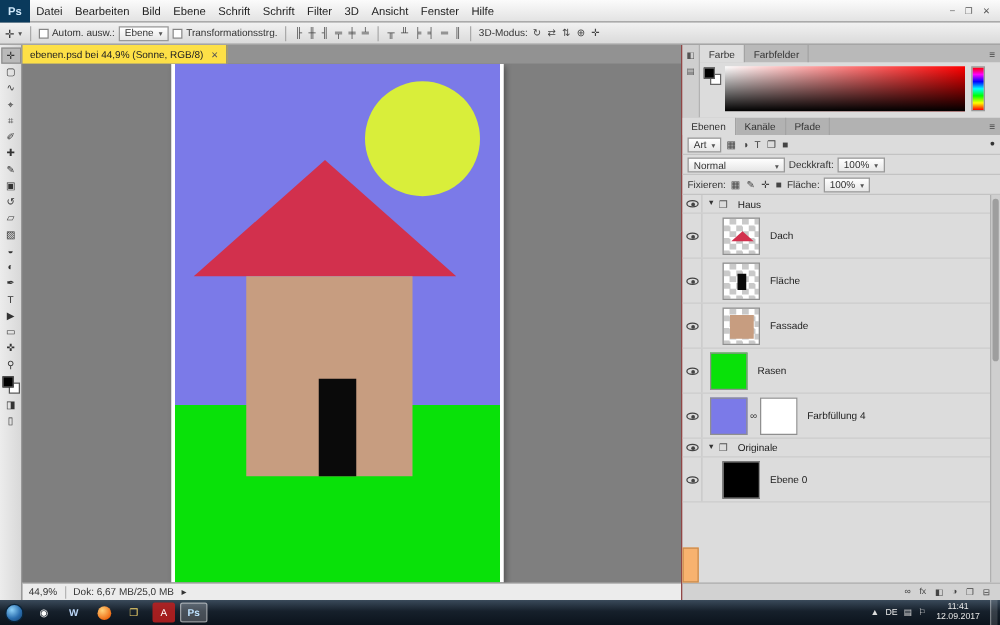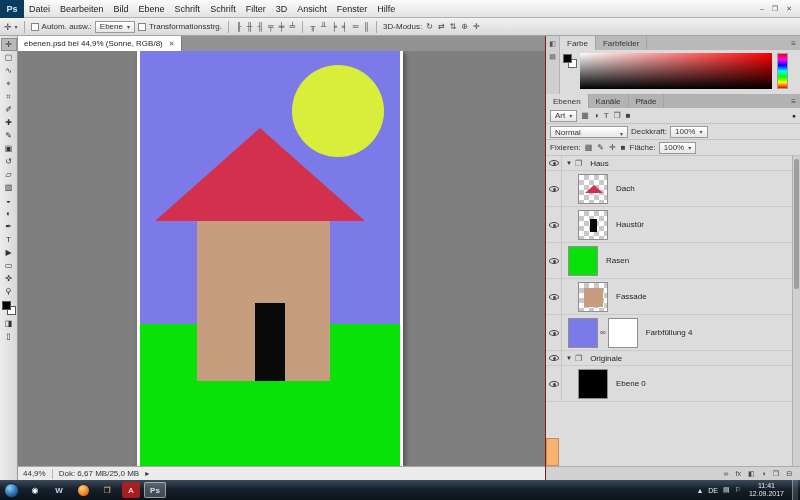--- a/index.html
+++ b/index.html
@@ -33,21 +33,21 @@
              display:flex; flex-direction:column; align-items:center; padding-top:2px; }
   .tool { width:16px; height:13px; font-size:8px; color:#333; display:flex; align-items:center; justify-content:center; }
   .tool.selected { background:#b9b9b9; border:1px solid #8f8f8f; }
   .swatches { position:relative; width:14px; height:14px; margin:3px 0 2px 0; }
   .swatch-bg { position:absolute; right:0; bottom:0; width:9px; height:9px; background:#fff; border:1px solid #555; }
   .swatch-fg { position:absolute; left:0; top:0; width:9px; height:9px; background:#000; border:1px solid #555; }
 
   
   .center { flex:1; display:flex; flex-direction:column; min-width:0; }
   .tabstrip { height:15px; background:#929292; display:flex; }
-  .doc-tab { background:#ffffff; border-right:1px solid #7d7d7d; font-size:8px; color:#222;
+  .doc-tab { background:#fde047; border-right:1px solid #7d7d7d; font-size:8px; color:#222;
              display:flex; align-items:center; gap:6px; padding:0 6px; }
   .doc-close { font-size:7px; color:#555; }
   .canvas { flex:1; position:relative; background:#7f7f7f; overflow:hidden; }
   .document { position:absolute; left:119px; top:0; bottom:0; width:266px; background:#ffffff;
               box-shadow:2px 2px 5px rgba(0,0,0,.4); }
   .artwork { position:absolute; left:3px; right:3px; top:0; bottom:0; overflow:hidden; }
   .sky   { position:absolute; left:0; right:0; top:0; height:273px; }
   .grass { position:absolute; left:0; right:0; top:273px; bottom:0; }
   .sun   { position:absolute; left:152px; top:14px; width:92px; height:92px; border-radius:50%; }
   .roof  { position:absolute; left:15px; top:77px; width:0; height:0;
@@ -341,39 +341,39 @@
             <span class="layer-label">Dach</span>
           </div>
 
           <div class="layer-row thumb-row">
             <span class="eye-cell">
                 <span class="eye"></span>
               </span>
             <span class="thumb checker indent">
               <span class="thumb-door" style="background: rgb(10, 10, 10);"></span>
             </span>
-            <span class="layer-label">Haustür</span>
-          </div>
-
-          <div class="layer-row thumb-row">
-            <span class="eye-cell">
-                <span class="eye"></span>
-              </span>
-            <span class="thumb" style="background: rgb(9, 225, 9);"></span>
-            <span class="layer-label">Rasen</span>
+            <span class="layer-label">Fläche</span>
           </div>
 
           <div class="layer-row thumb-row">
             <span class="eye-cell">
                 <span class="eye"></span>
               </span>
             <span class="thumb checker indent">
               <span class="thumb-wall" style="background: rgb(199, 157, 128);"></span>
             </span>
             <span class="layer-label">Fassade</span>
+          </div>
+
+          <div class="layer-row thumb-row">
+            <span class="eye-cell">
+                <span class="eye"></span>
+              </span>
+            <span class="thumb" style="background: rgb(9, 225, 9);"></span>
+            <span class="layer-label">Rasen</span>
           </div>
 
 
           <div class="layer-row thumb-row">
             <span class="eye-cell">
                 <span class="eye"></span>
               </span>
             <span class="thumb" style="margin-left: 6px; background: rgb(123, 122, 232);"></span>
             <span class="link-ico">∞</span>
             <span class="mask-thumb"></span>

